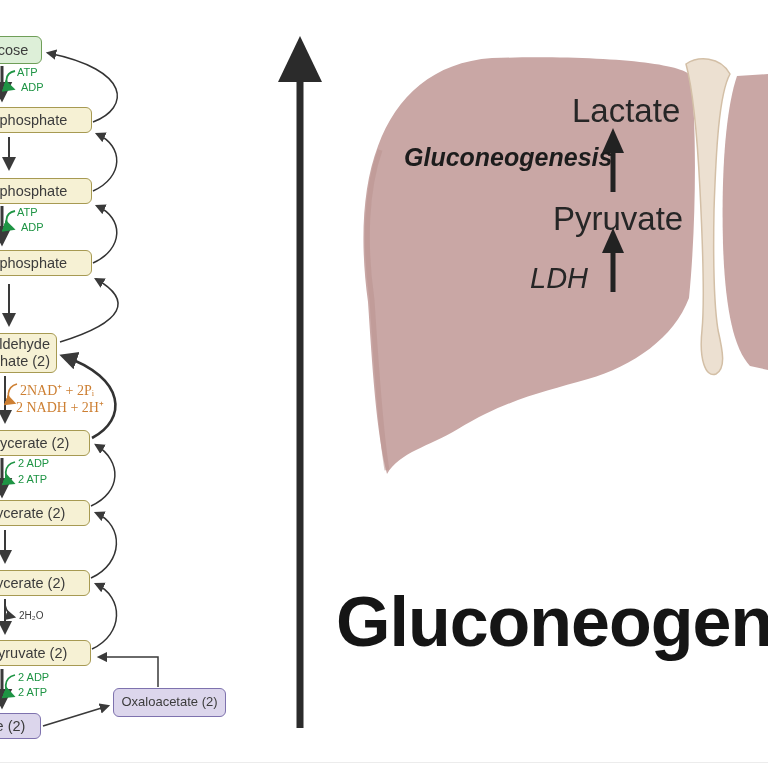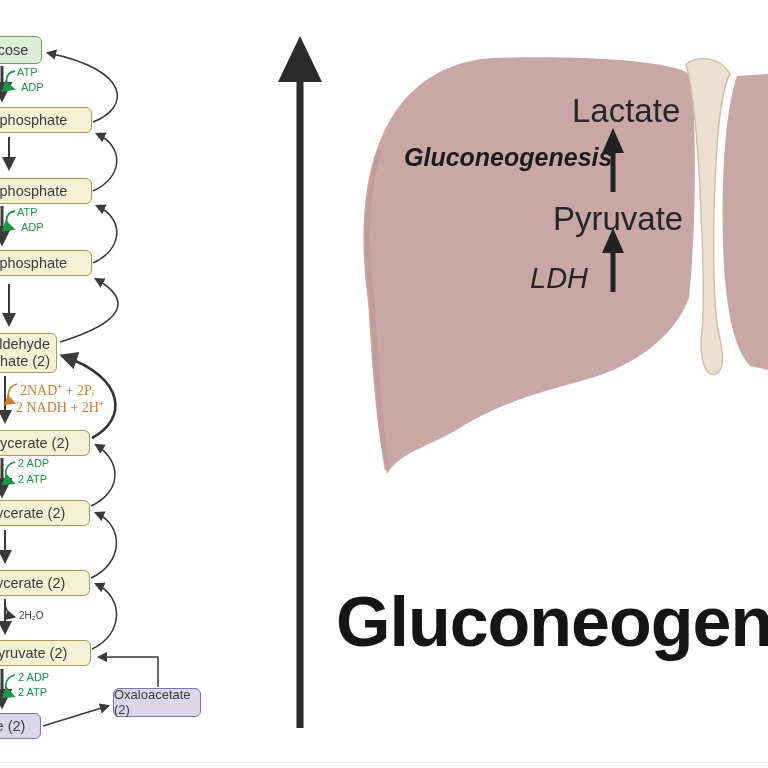--- a/index.html
+++ b/index.html
@@ -131,21 +131,21 @@
   </div>
   <div class="box tan" style="left:-40px;top:570px;width:130px;height:26px;">
     <span>glycerate (2)</span>
   </div>
   <div class="box tan" style="left:-45px;top:640px;width:136px;height:26px;">
     <span>olpyruvate (2)</span>
   </div>
   <div class="box purple" style="left:-32px;top:713px;width:73px;height:26px;">
     <span>ate (2)</span>
   </div>
-  <div class="box purple" style="left:113px;top:688px;width:88px;height:29px;font-size:13px;">
+  <div class="box purple" style="left:113px;top:688px;width:113px;height:29px;font-size:13px;">
     <span>Oxaloacetate (2)</span>
   </div>
 
   <span class="cof green" style="left:17px;top:66px;">ATP</span>
   <span class="cof green" style="left:21px;top:81px;">ADP</span>
   <span class="cof green" style="left:17px;top:206px;">ATP</span>
   <span class="cof green" style="left:21px;top:221px;">ADP</span>
   <span class="cof orange" style="left:20px;top:380px;">2NAD⁺ + 2Pᵢ</span>
   <span class="cof orange" style="left:16px;top:397px;text-align:right;">2 NADH + 2H⁺</span>
   <span class="cof green" style="left:18px;top:457px;">2 ADP</span>

